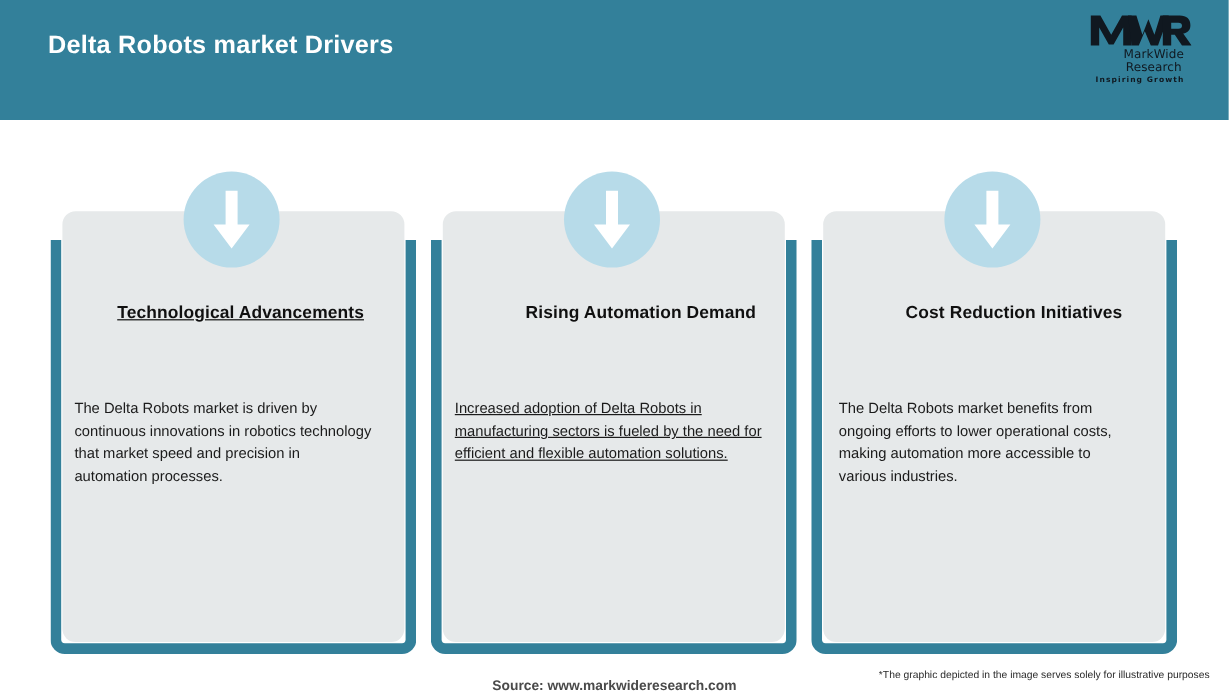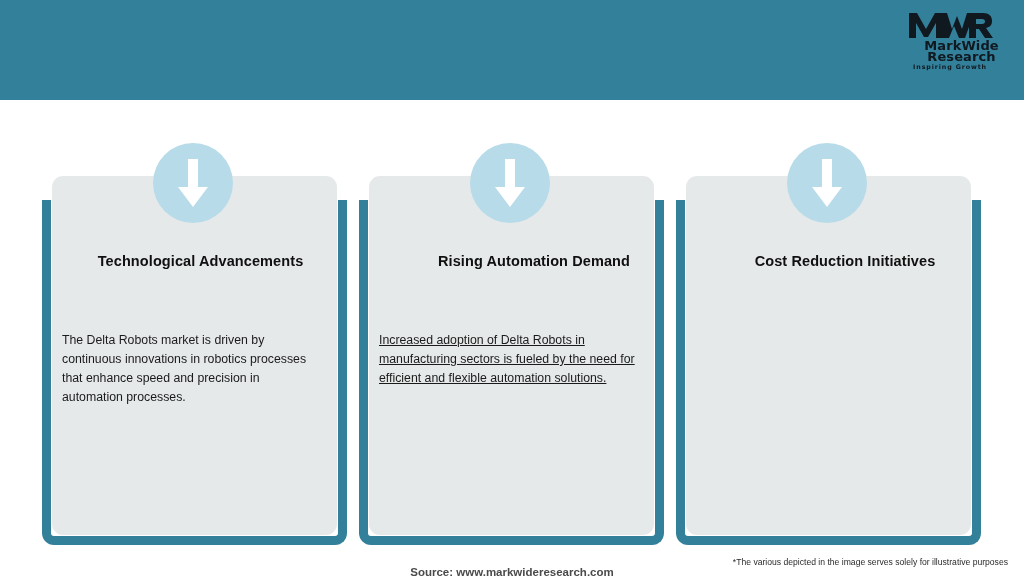--- a/index.html
+++ b/index.html
@@ -57,22 +57,22 @@
     position: relative;
     height: 30px;
     line-height: 30px;
     font-size: 27px;
     font-weight: bold;
     font-family: "DejaVu Sans", sans-serif;
     color: #101820;
     letter-spacing: -1.5px;
   }
   .logo-name {
-    font-size: 13px;
-    font-weight: bold;
+    font-size: 10px;
+    font-weight: normal;
     color: #101820;
     letter-spacing: 0.1px;
     line-height: 11px;
     font-family: "DejaVu Sans", sans-serif;
     margin-left: 23px;
   }
   .logo-tag {
     font-size: 6.3px;
     font-weight: bold;
     color: #101820;
@@ -161,20 +161,21 @@
     color: #2a2a2a;
     white-space: nowrap;
   }
 </style>
 </head>
 <body>
 
 <div id="slide">
 
   <div class="header-bar"></div>
+  <div class="header-title">Delta Robots market Drivers</div>
 
   <div class="logo">
     <div class="logo-mark">
       <svg width="86" height="30" viewBox="0 0 86 30">
         <path d="M2 28 L2 3 L10 3 L19 19 L28 3 L36 3 L36 28 L29 28 L29 13 L21 27 L17 27 L9 13 L9 28 Z" fill="#101820"></path>
         <path d="M33 3 L40 3 L45 19 L50 6 L55 19 L60 3 L67 3 L58 28 L52 28 L47 16 L42 28 L36 28 Z" fill="#101820"></path>
         <path d="M62 28 L62 3 L76 3 C82 3 85 6 85 11 C85 15 83 17 79 18 L86 28 L78 28 L72 19 L69 19 L69 28 Z M69 9 L69 14 L75 14 C77 14 78 13 78 11.5 C78 10 77 9 75 9 Z" fill="#101820"></path>
       </svg>
     </div>
     <div class="logo-name">MarkWide Research</div>
@@ -182,22 +183,22 @@
   </div>
 
   <div class="card-group">
     <div class="bracket" style="left:42px; top:200px; width:305px; height:345px;"></div>
     <div class="card" style="left:52px; top:176px; width:285px; height:359px;"></div>
     <div class="icon-circle" style="left:153px; top:143px;">
       <svg width="34" height="52" viewBox="0 0 34 52">
         <path d="M12 2 L22 2 L22 30 L32 30 L17 50 L2 30 L12 30 Z" fill="#ffffff"></path>
       </svg>
     </div>
-    <div class="card-title" style="top:253px; left:52px; width:297px;">Technological Advancements</div>
-    <div class="card-body" style="left:62px; top:331px; width:248px;">The Delta Robots market is driven by continuous innovations in robotics processes that enhance speed and precision in automation processes.</div>
+    <div class="card-title" style="top:253px; left:52px; width:297px;text-decoration:underline;">Technological Advancements</div>
+    <div class="card-body" style="left:62px; top:331px; width:248px;">The Delta Robots market is driven by continuous innovations in robotics technology that market speed and precision in automation processes.</div>
   </div>
 
   <div class="card-group">
     <div class="bracket" style="left:359px; top:200px; width:305px; height:345px;"></div>
     <div class="card" style="left:369px; top:176px; width:285px; height:359px;"></div>
     <div class="icon-circle" style="left:470px; top:143px;">
       <svg width="34" height="52" viewBox="0 0 34 52">
         <path d="M12 2 L22 2 L22 30 L32 30 L17 50 L2 30 L12 30 Z" fill="#ffffff"></path>
       </svg>
     </div>
@@ -207,18 +208,19 @@
 
   <div class="card-group">
     <div class="bracket" style="left:676px; top:200px; width:305px; height:345px;"></div>
     <div class="card" style="left:686px; top:176px; width:285px; height:359px;"></div>
     <div class="icon-circle" style="left:787px; top:143px;">
       <svg width="34" height="52" viewBox="0 0 34 52">
         <path d="M12 2 L22 2 L22 30 L32 30 L17 50 L2 30 L12 30 Z" fill="#ffffff"></path>
       </svg>
     </div>
     <div class="card-title" style="top:253px; left:686px; width:318px;">Cost Reduction Initiatives</div>
+    <div class="card-body" style="left:699px; top:331px; width:252px;">The Delta Robots market benefits from ongoing efforts to lower operational costs, making automation more accessible to various industries.</div>
   </div>
 
   <div class="footer-source">Source: www.markwideresearch.com</div>
-  <div class="footer-disclaimer">*The various depicted in the image serves solely for illustrative purposes</div>
+  <div class="footer-disclaimer">*The graphic depicted in the image serves solely for illustrative purposes</div>
 
 </div>
 
 </body></html>

